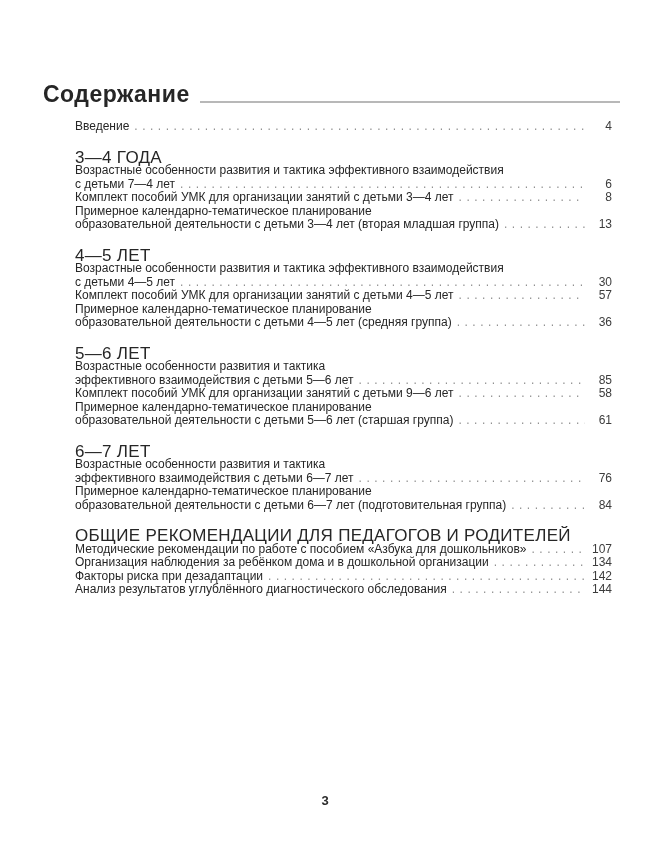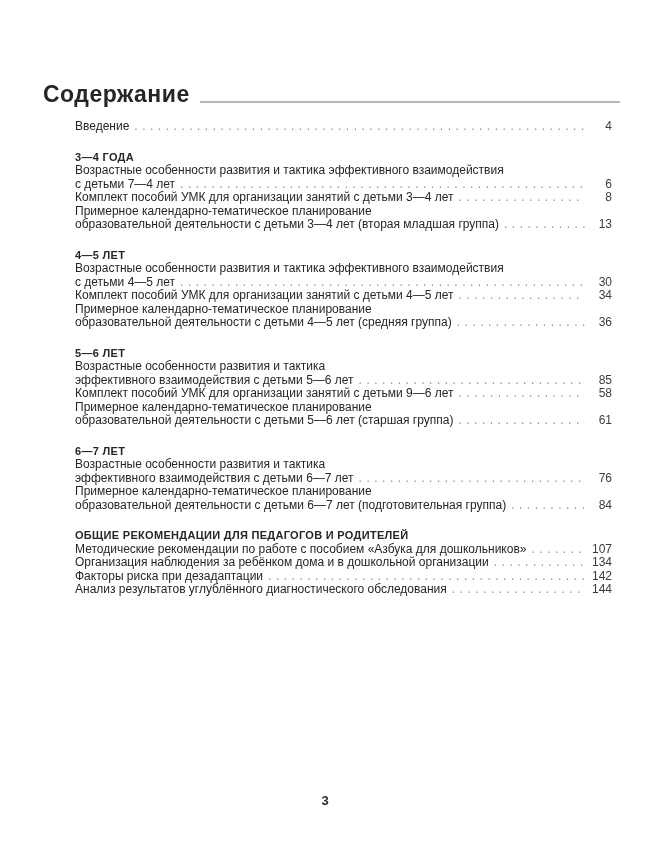--- a/index.html
+++ b/index.html
@@ -38,22 +38,22 @@
   .toc {
     margin-left: 32px;
     width: 537px;
     margin-top: 13px;
     font-size: 12px;
     line-height: 13.5px;
   }
   .toc-section { margin-top: 17px; }
   .toc-section.intro { margin-top: 0; }
   .toc-heading {
-    font-weight: 700;
-    font-size: 11px;
+    font-weight: 400;
+    font-size: 17px;
     letter-spacing: 0.3px;
   }
   .toc-line { white-space: nowrap; }
   .toc-line.final {
     display: flex;
     align-items: baseline;
   }
   .toc-line .txt { flex: 0 0 auto; }
   .dots {
     flex: 1 1 auto;
@@ -135,21 +135,21 @@
           <div class="toc-line final">
             <span class="txt">с детьми 4—5 лет</span>
             <span class="dots"></span>
             <span class="pg">30</span>
           </div>
         </div>
         <div class="toc-entry">
           <div class="toc-line final">
             <span class="txt">Комплект пособий УМК для организации занятий с детьми 4—5 лет</span>
             <span class="dots"></span>
-            <span class="pg">34</span>
+            <span class="pg">57</span>
           </div>
         </div>
         <div class="toc-entry">
           <div class="toc-line">Примерное календарно-тематическое планирование</div>
           <div class="toc-line final">
             <span class="txt">образовательной деятельности с детьми 4—5 лет (средняя группа)</span>
             <span class="dots"></span>
             <span class="pg">36</span>
           </div>
         </div>

